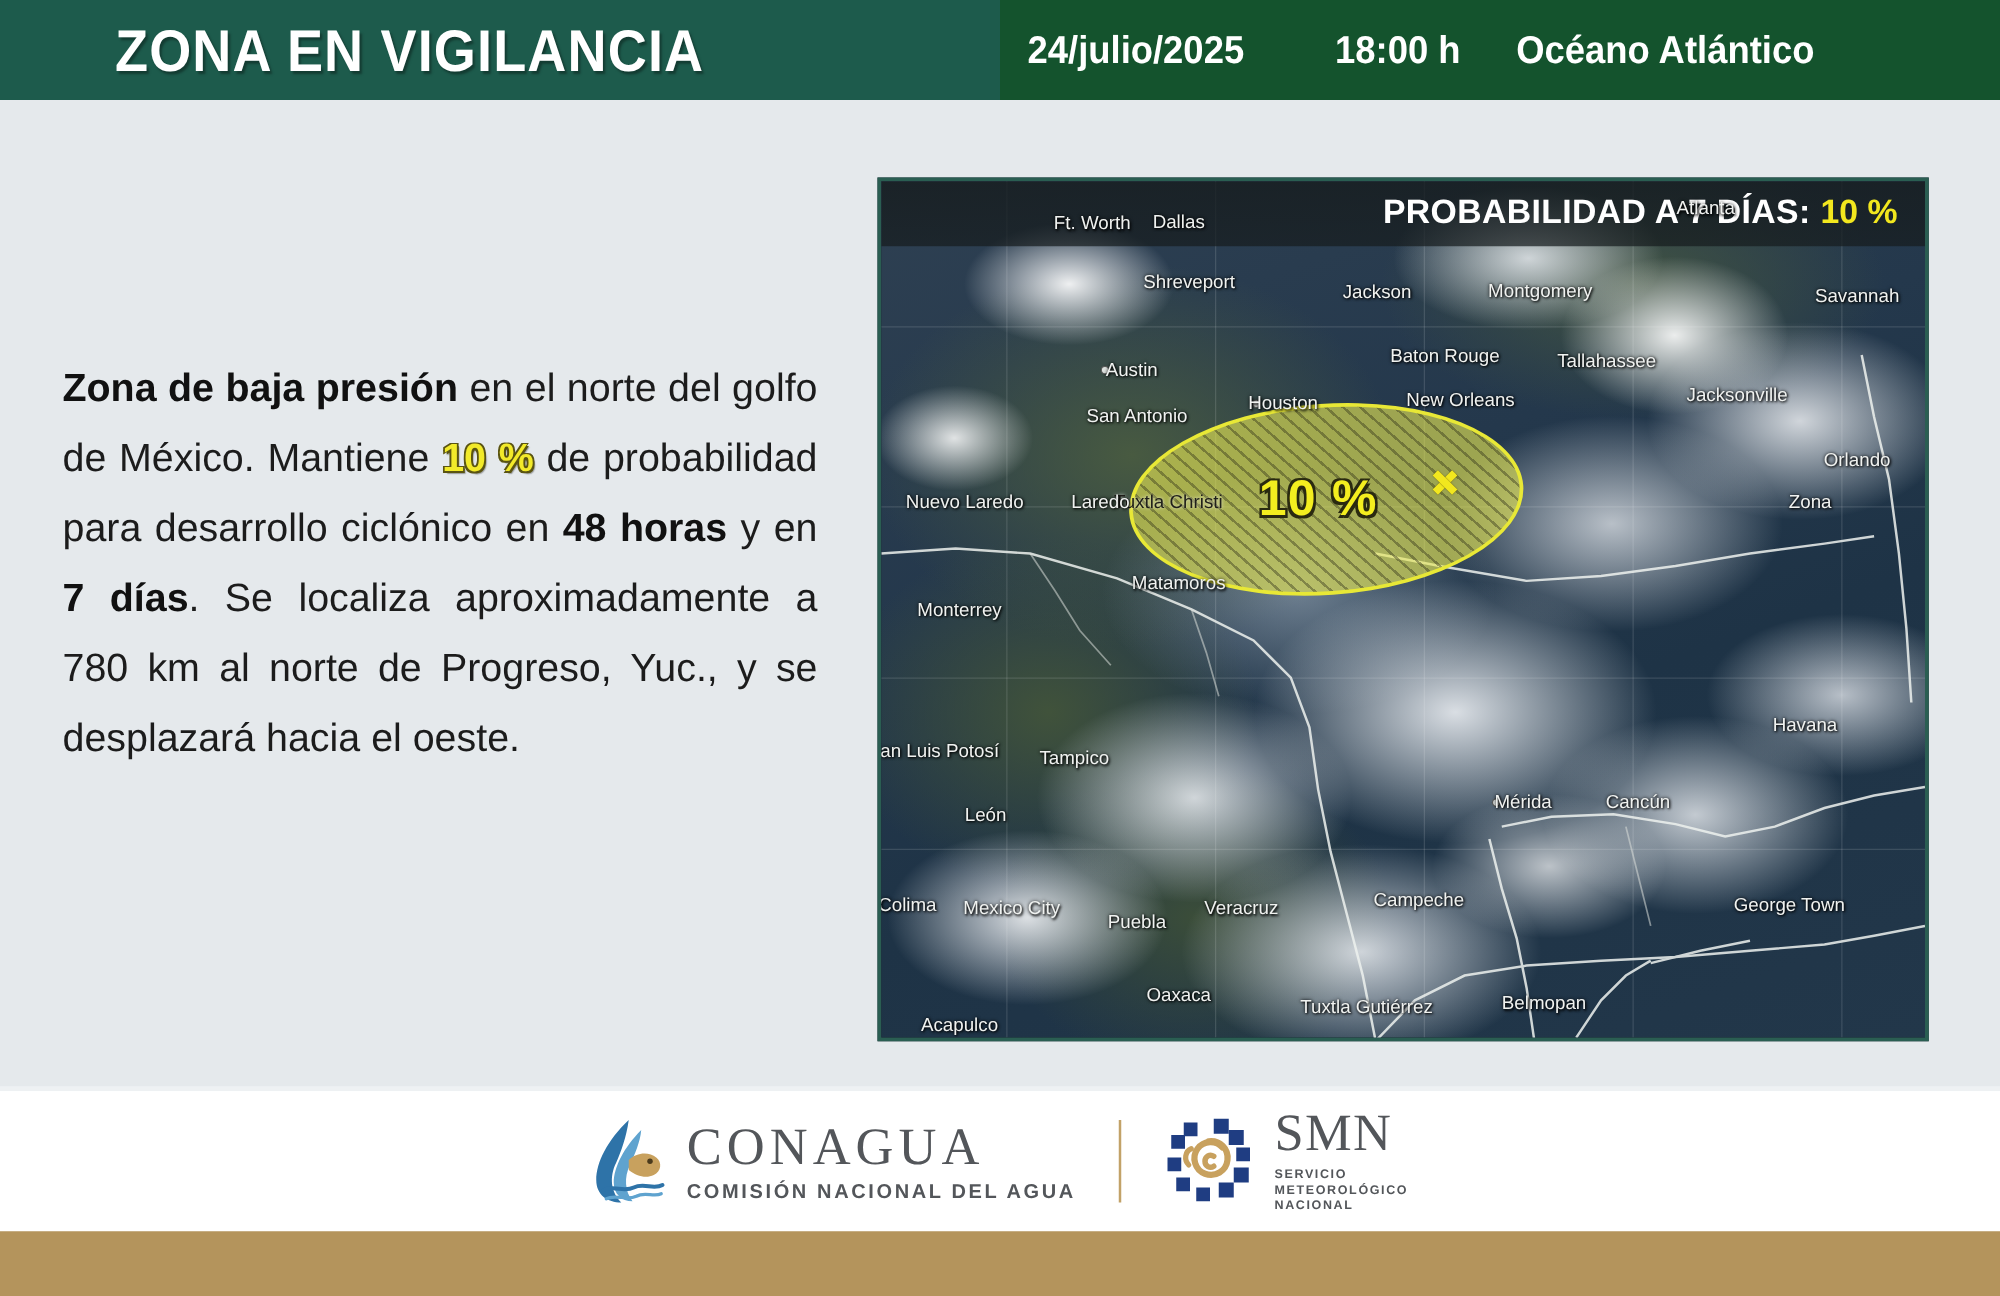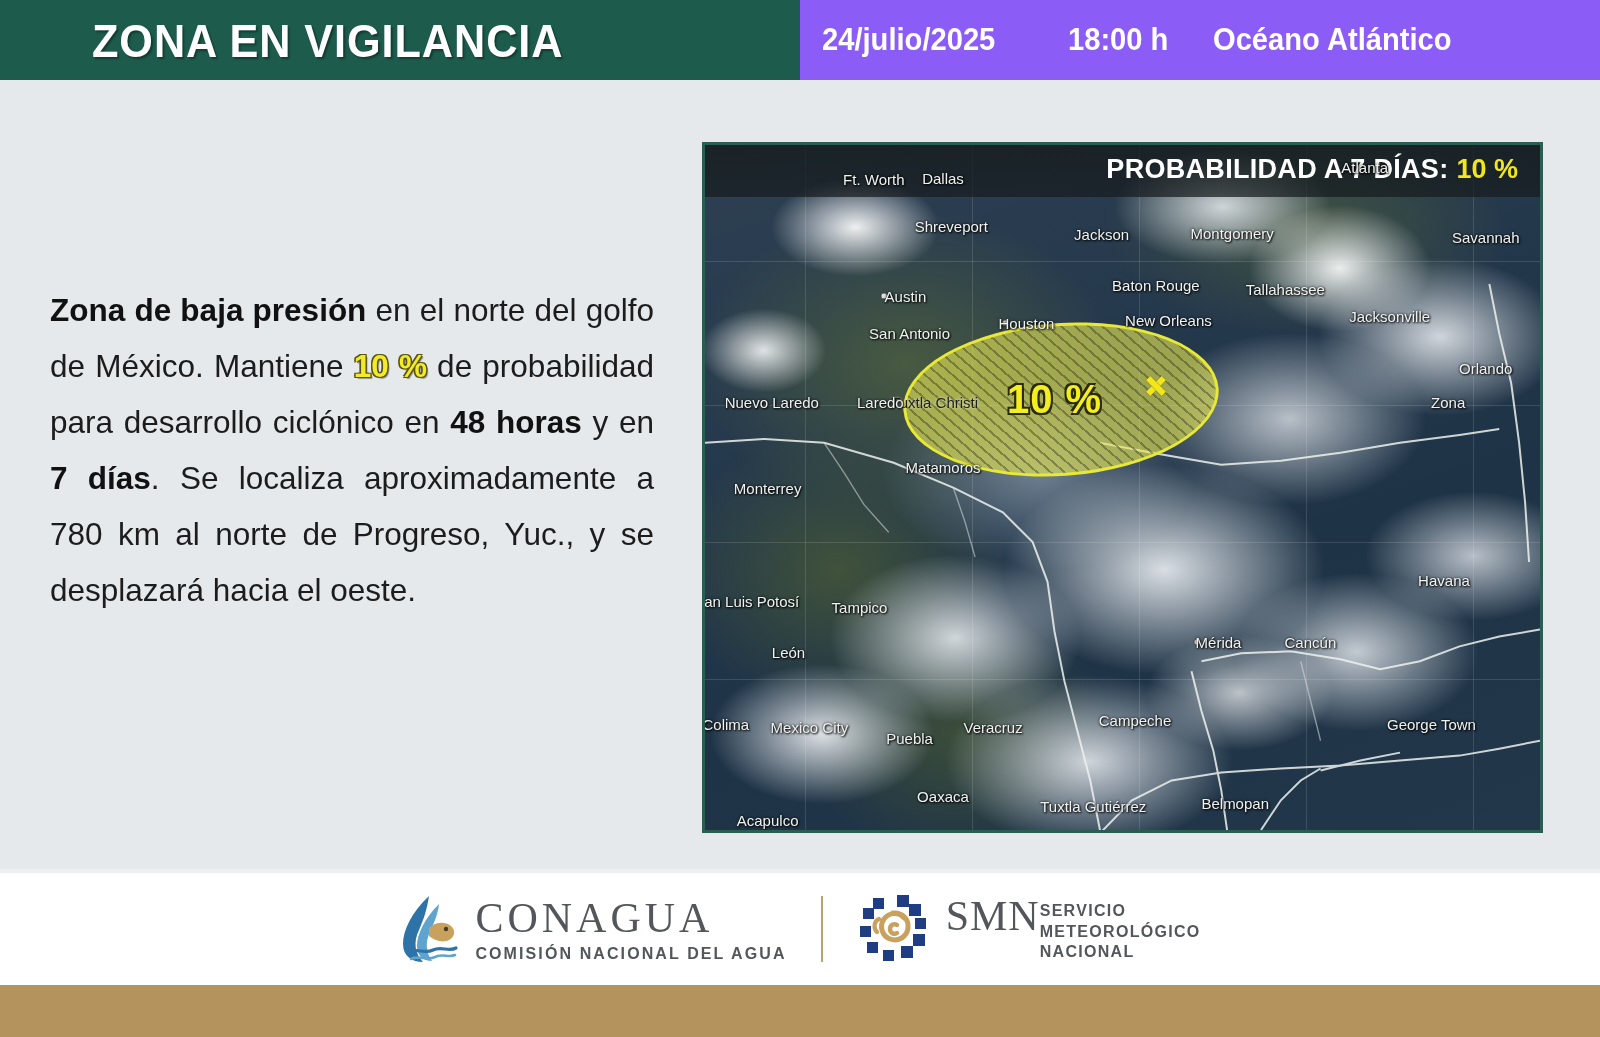--- a/index.html
+++ b/index.html
@@ -17,21 +17,21 @@
     display:flex;align-items:center;
   }
   .header-title{
     color:#ffffff;font-size:47px;font-weight:bold;
     letter-spacing:1px;margin-left:92px;
     font-family:"Liberation Sans", sans-serif;
     transform:scaleX(0.92);transform-origin:left center;
     text-shadow:2px 2px 2px rgba(0,0,0,.35);
   }
   .header-gray{
-    flex:1;height:80px;background:#8b5cf6;
+    flex:1;height:80px;background:#14532d;
     display:flex;align-items:center;
   }
   .header-date{color:#fff;font-size:31px;font-weight:bold;margin-left:22px;transform:scaleX(.94);transform-origin:left center;}
   .header-time{color:#fff;font-size:31px;font-weight:bold;margin-left:62px;transform:scaleX(.94);transform-origin:left center;}
   .header-basin{color:#fff;font-size:31px;font-weight:bold;margin-left:38px;transform:scaleX(.94);transform-origin:left center;}
 
   
   .content{position:absolute;left:0;top:80px;width:1600px;height:792px;background:#e5e9ec;}
   .content-edge{position:absolute;left:0;top:869px;width:1600px;height:4px;background:#eef1f3;}
 
@@ -154,27 +154,27 @@
   .conagua-name{
     font-family:"Liberation Serif", serif;
     font-size:42px;letter-spacing:4px;color:#53565a;font-weight:normal;
   }
   .conagua-sub{
     font-size:16px;letter-spacing:2.1px;color:#53565a;font-weight:bold;
     margin-top:7px;
   }
   .divider{width:2px;height:66px;background:#c2a268;}
   .logo-smn{display:flex;align-items:center;gap:13px;}
-  .smn-text{display:flex;flex-direction:row;line-height:1;}
+  .smn-text{display:flex;flex-direction:column;line-height:1;}
   .smn-name{
     font-family:"Liberation Serif", serif;
     font-size:42px;letter-spacing:1px;color:#53565a;
   }
   .smn-sub{
-    font-size:16px;letter-spacing:1.3px;color:#53565a;font-weight:bold;
+    font-size:10px;letter-spacing:1.3px;color:#53565a;font-weight:bold;
     margin-top:6px;line-height:1.28;
   }
   .bottom-bar{position:absolute;left:0;top:985px;width:1600px;height:52px;background:#b4945c;}
 </style>
 </head>
 <body>
 
 <div class="header">
   <div class="header-green">
     <div class="header-title">ZONA EN VIGILANCIA</div>

